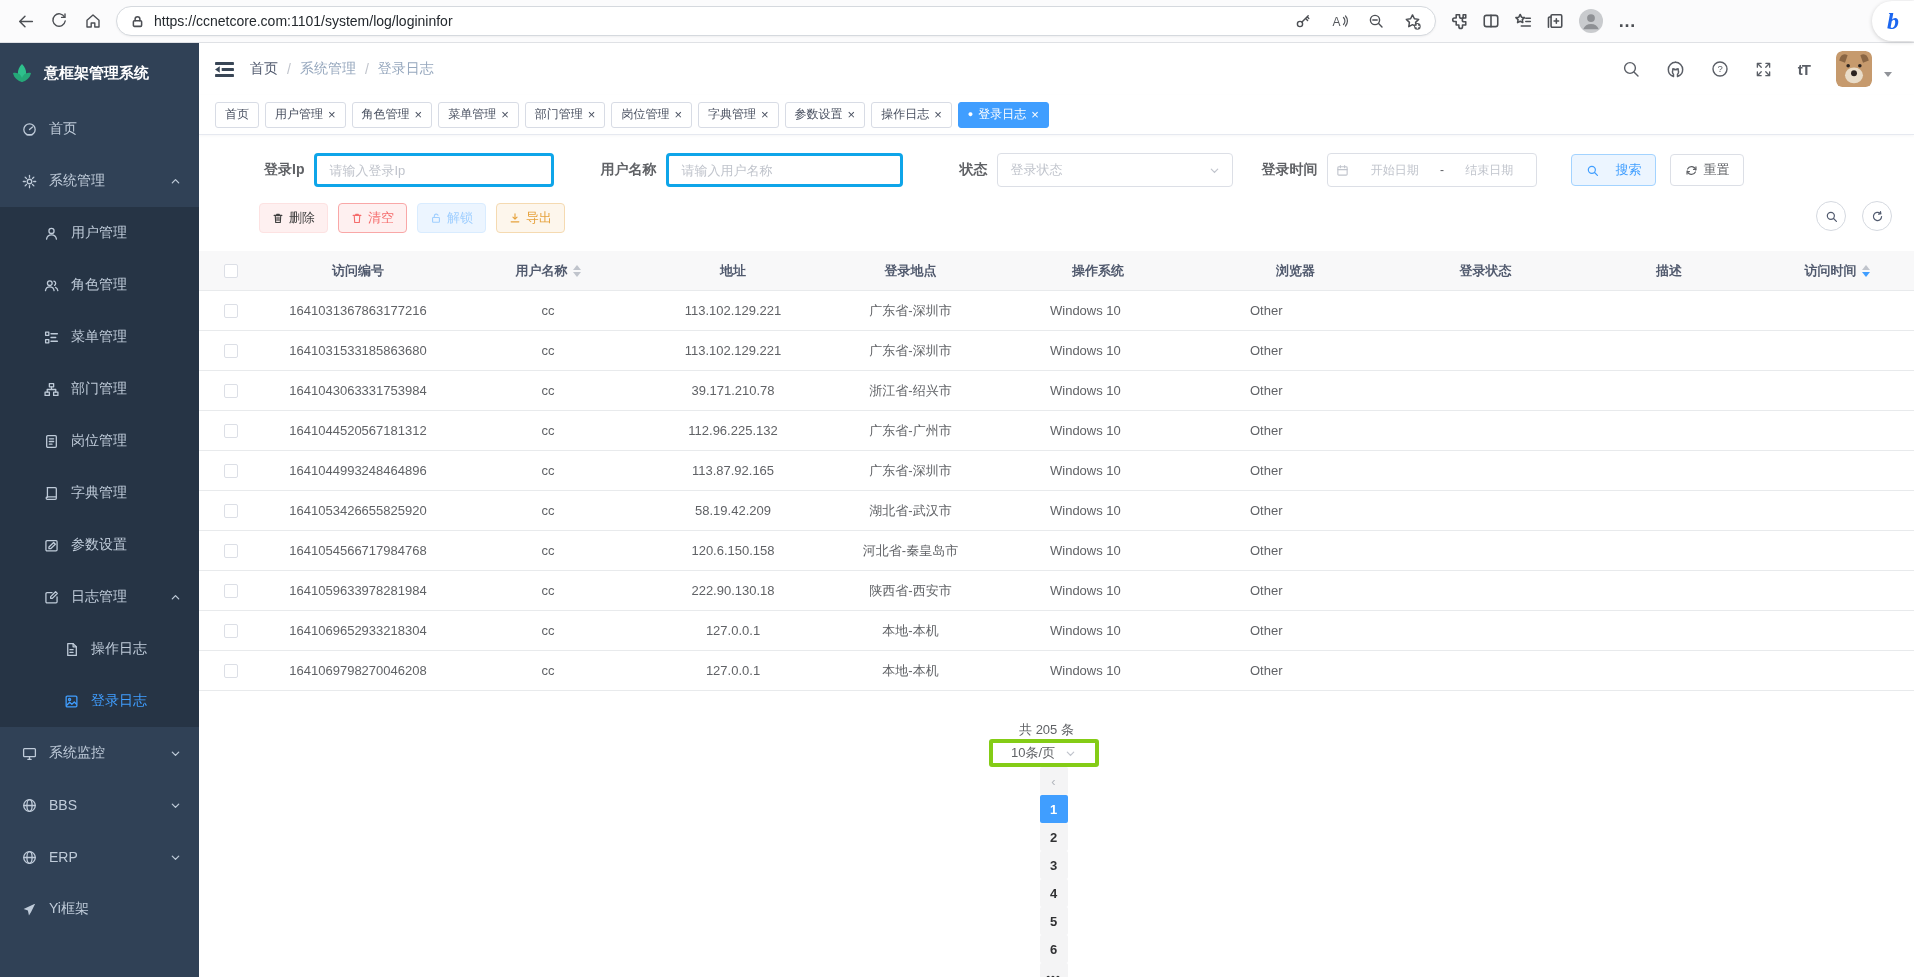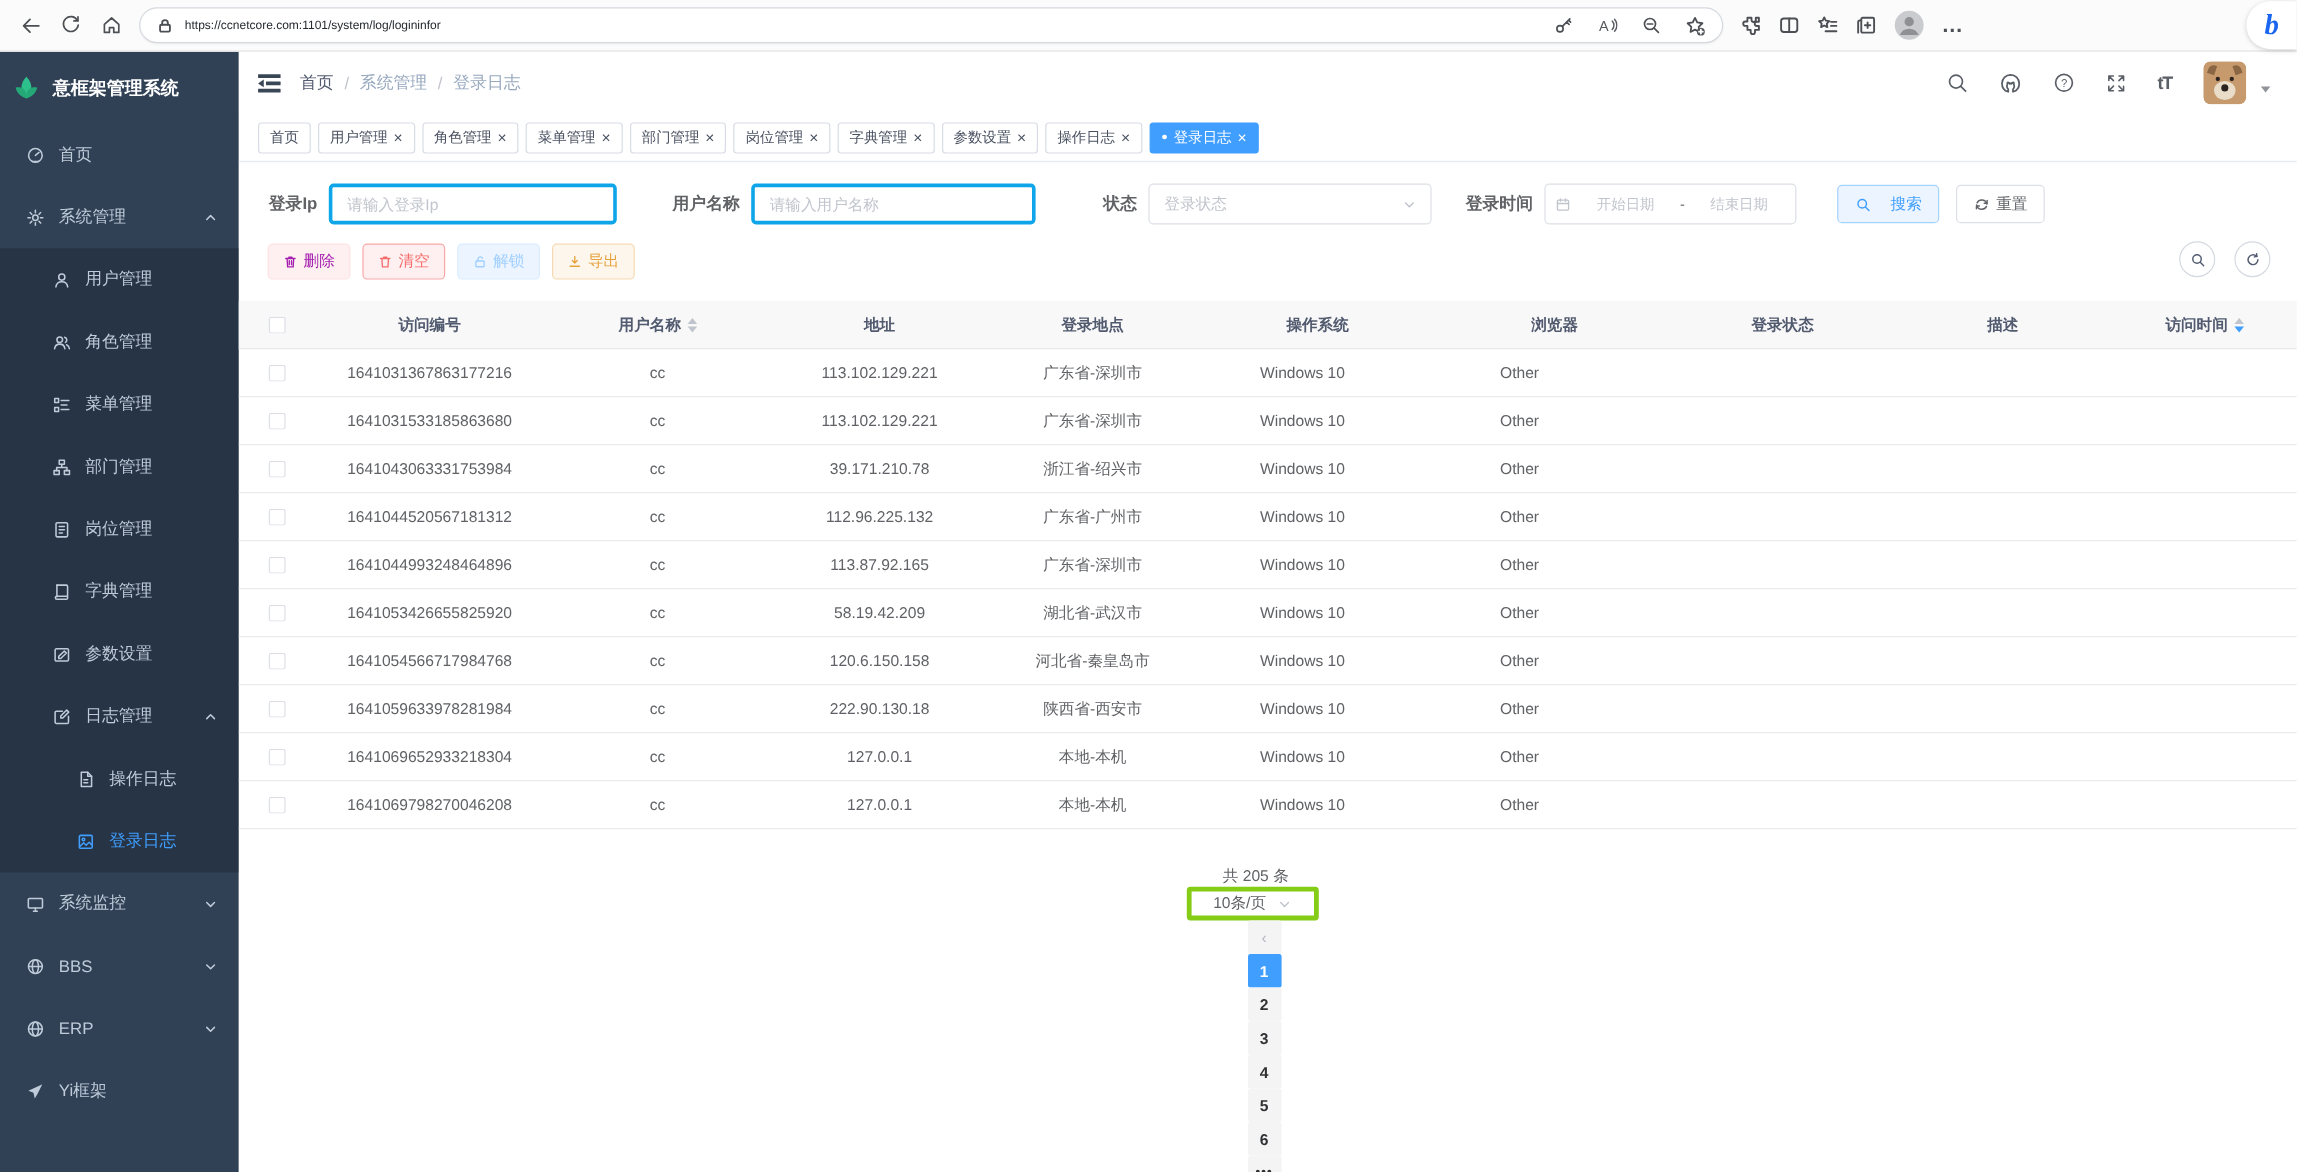--- a/index.html
+++ b/index.html
@@ -9,21 +9,21 @@
 
   
   .browser { height:43px; background:#fbfbfc; border-bottom:1px solid #dfe1e5;
     display:flex; align-items:center; padding:0 8px; position:relative; }
   .bi { width:34px; height:34px; border-radius:6px; display:flex; align-items:center;
     justify-content:center; color:#4c4f54; flex:none; cursor:pointer; }
   .urlbar { width:1320px; height:30px; margin-left:6px; background:#fff;
     border:1px solid #d5d9de; border-radius:15px; box-shadow:0 1px 2px rgba(0,0,0,.05);
     display:flex; align-items:center; padding:0 14px; }
   .urlbar .lock { margin-right:10px; color:#5f6368; }
-  .url-text { font-size:10px; color:#24292e; flex:1; white-space:nowrap; overflow:hidden; }
+  .url-text { font-size:14px; color:#24292e; flex:1; white-space:nowrap; overflow:hidden; }
   .pill-icons { display:flex; align-items:center; gap:20px; color:#55585d; }
   .chrome-right { display:flex; align-items:center; margin-left:14px; gap:14px; color:#4c4f54; }
   .avatar-chrome { width:26px; height:26px; }
   .bing-badge { position:absolute; right:0; top:1px; width:42px; height:40px; background:#fff;
     border-radius:20px 0 0 20px; box-shadow:0 1px 4px rgba(0,0,0,.18);
     display:flex; align-items:center; justify-content:center; }
   .bing-b { font-size:24px; font-weight:bold; font-style:italic; color:#1b66f0;
     font-family:"Liberation Serif",serif; line-height:1; }
 
   
@@ -61,21 +61,21 @@
   .tabbar { height:40px; display:flex; align-items:center; gap:6px; padding:0 16px; flex:none;
     border-bottom:1px solid #e6e9f0; box-shadow:0 1px 3px rgba(0,21,41,.04); }
   .tab { height:26px; padding:0 9px; border:1px solid #d8dce5; border-radius:3px; background:#fff;
     color:#495060; font-size:12px; display:inline-flex; align-items:center; gap:5px; cursor:pointer; }
   .tab.active { background:#409eff; border-color:#409eff; color:#fff; }
   .tab .tab-dot { font-size:9px; line-height:1; }
   .tab .tab-close { font-size:13px; line-height:1; }
   .tab span:empty { display:none; }
 
   
-  .filters { display:flex; align-items:center; padding:18px 0 0 25px; font-size:14px; flex:none; }
+  .filters { display:flex; align-items:center; padding:18px 0 0 25px; font-size:14px; flex:none;margin-left:40px; }
   .f-label { font-weight:bold; color:#606266; margin-right:10px; white-space:nowrap; }
   .f-input { height:34px; border:3px solid #0ea5e9; border-radius:4px; padding:0 12px;
     font-size:13px; color:#606266; outline:none; font-family:inherit; }
   .f-input::placeholder { color:#c0c4cc; }
   .w240 { width:240px; margin-right:46px; }
   .w237 { width:237px; margin-right:56px; }
   .select { width:236px; height:34px; border:1px solid #dcdfe6; border-radius:4px; margin-right:28px;
     display:flex; align-items:center; padding:0 12px; color:#c0c4cc; font-size:13px; cursor:pointer; }
   .select .sel-arrow { margin-left:auto; color:#c0c4cc; }
   .daterange { width:210px; height:34px; border:1px solid #dcdfe6; border-radius:4px; margin-right:34px;
@@ -83,21 +83,21 @@
   .daterange .dr-txt { flex:1; text-align:center; }
   .btn { height:32px; border-radius:4px; font-size:13px; display:inline-flex; align-items:center;
     gap:5px; padding:0 14px; cursor:pointer; border:1px solid transparent; font-family:inherit; white-space:nowrap; }
   .btn svg { stroke:currentColor; fill:none; stroke-width:1.3; stroke-linecap:round; stroke-linejoin:round; }
   .btn-search { background:#ecf5ff; border-color:#a3d3ff; color:#409eff; margin-right:14px;gap:16px; }
   .btn-reset { background:#fff; border-color:#dcdfe6; color:#606266; }
 
   
   .toolbar { display:flex; align-items:center; gap:10px; padding:16px 22px 12px 24px; position:relative; flex:none; }
   .btn-sm { height:30px; padding:0 12px; }
-  .btn-del { background:#fef0f0; border-color:#fde2e2; color:#a21caf; cursor:not-allowed; }
+  .btn-del { background:#fef0f0; border-color:#fde2e2; color:#404040; cursor:not-allowed;margin-left:36px; }
   .btn-clear { background:#fef0f0; border-color:#f9a7a7; color:#f56c6c; }
   .btn-unlock { background:#ecf5ff; border-color:#d9ecff; color:#a0cfff; cursor:not-allowed; }
   .btn-export { background:#fdf6ec; border-color:#f5dab1; color:#e6a23c; }
   .circle-btns { position:absolute; right:22px; top:14px; display:flex; gap:16px; }
   .cbtn { width:30px; height:30px; border-radius:50%; border:1px solid #d5d9e0; background:#fff;
     display:flex; align-items:center; justify-content:center; color:#515a6e; cursor:pointer; }
   .cbtn svg { stroke:currentColor; fill:none; stroke-width:1.3; stroke-linecap:round; }
 
   
   .table { flex:none; margin-top:6px; font-size:13px; }

